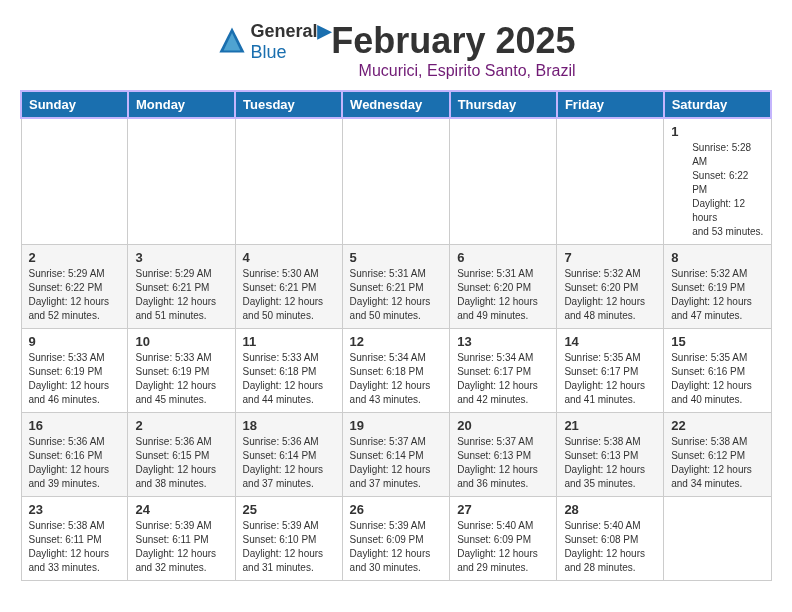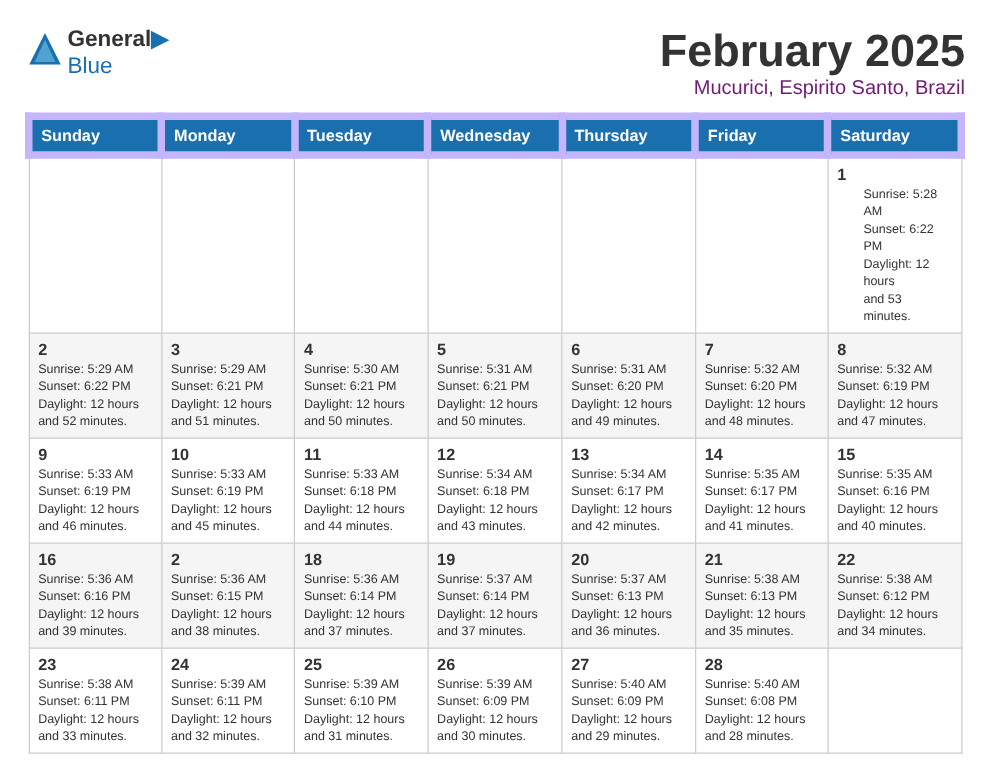--- a/index.html
+++ b/index.html
@@ -5,21 +5,21 @@
     * { box-sizing: border-box; margin: 0; padding: 0; }
     body {
       font-family: Arial, sans-serif;
       background: #fff;
       width: 792px;
       min-height: 612px;
       padding: 20px;
     }
     .header {
       display: flex;
-      justify-content: space-between;
+      justify-content: center;
       align-items: flex-start;
       margin-bottom: 10px;
     }
     .logo {
       display: flex;
       align-items: center;
     }
     .logo-icon {
       width: 28px;
       height: 28px;
@@ -41,21 +41,21 @@
       width: 100%;
       border-collapse: collapse;
       border: 1px solid #ccc;
     }
     .calendar th {
       background-color: #1a6faf;
       color: #fff;
       text-align: left;
       padding: 5px 7px;
       font-size: 13px;
-      border: 6px solid #c4b5fd;
+      border: 2px solid #c4b5fd;
     }
     .calendar td {
       vertical-align: top;
       padding: 5px 7px;
       border: 1px solid #ccc;
       width: 108px;
       min-height: 80px;
       font-size: 10.5px;
       color: #333;
     }

